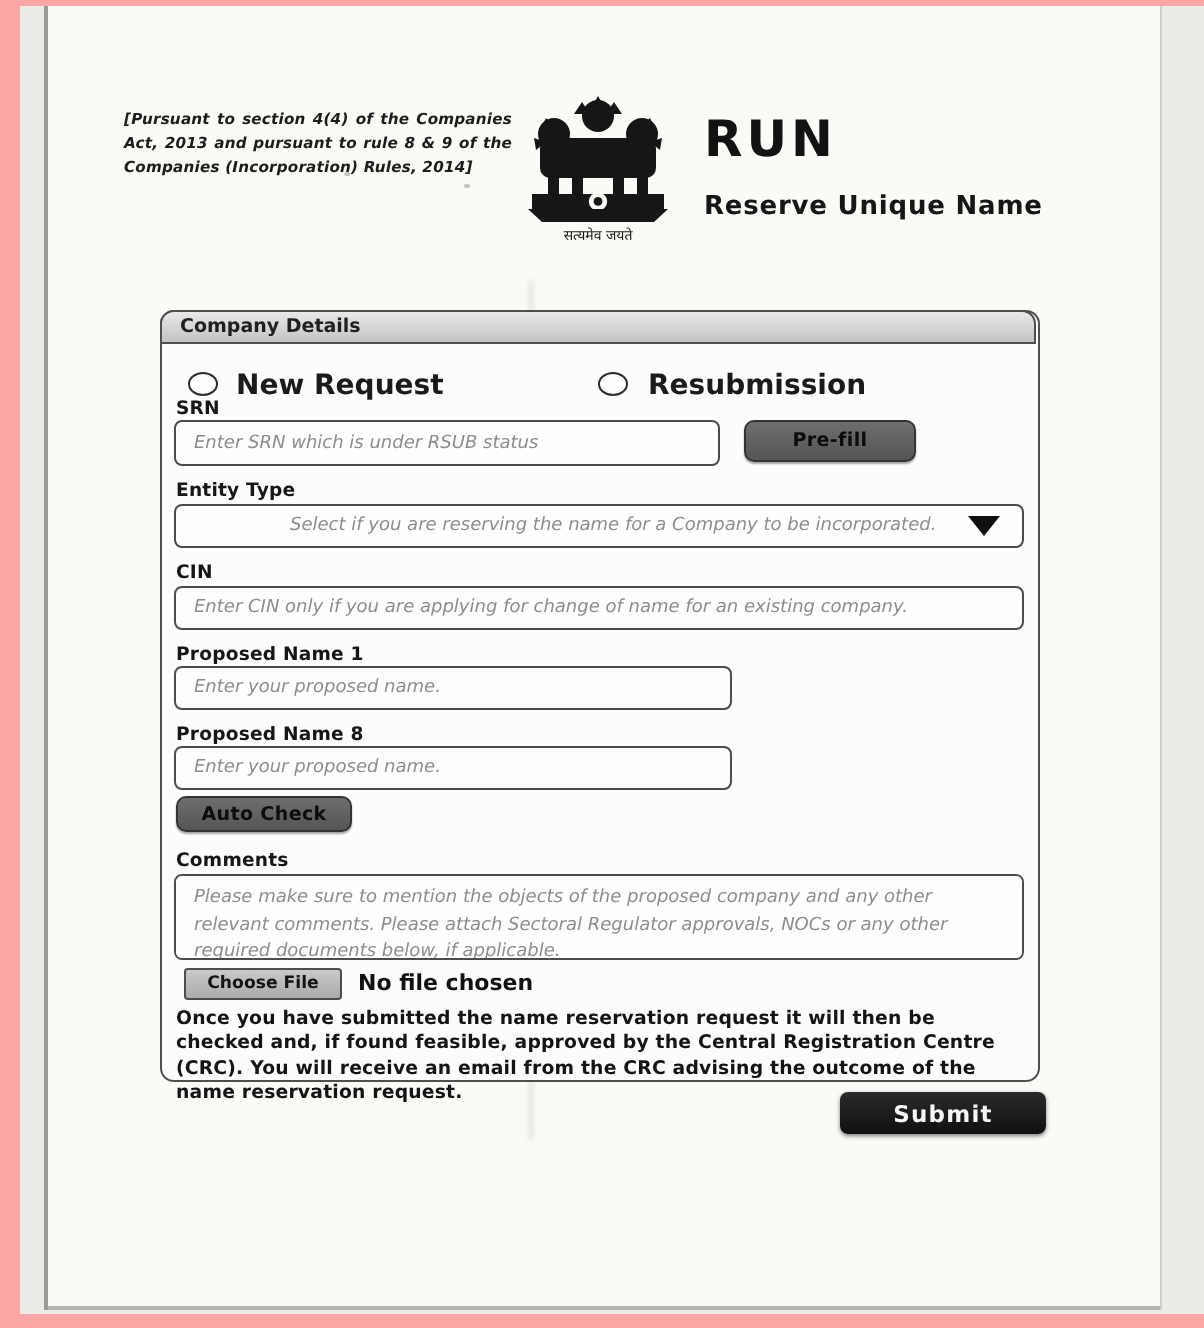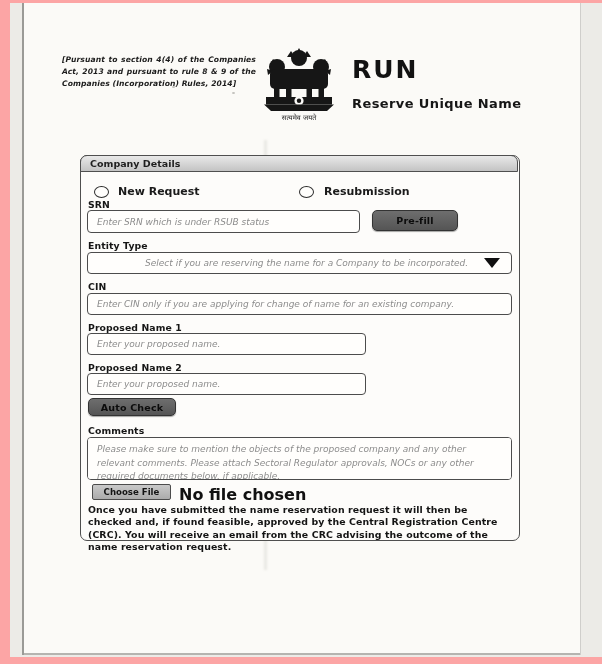--- a/index.html
+++ b/index.html
@@ -29,21 +29,21 @@
            border:1.6px solid #4f4f4f;border-radius:7px;background:#fdfcfa;}
   #formbar{position:absolute;left:80px;top:155px;width:438px;height:17px;
            background:linear-gradient(#e9e9e9,#c3c3c3);
            border:1.6px solid #4f4f4f;border-radius:7px 7px 0 0;
            box-sizing:border-box;display:flex;align-items:center;padding-left:9px;
            font-size:9.5px;font-weight:600;color:#1f1f1f;}
 
   .label{position:absolute;font-size:9.3px;font-weight:bold;color:#161616;letter-spacing:.1px;}
   .radio{position:absolute;width:13px;height:10px;border:1.6px solid #2b2b2b;
          border-radius:50%;background:#fffefc;}
-  .rlabel{position:absolute;font-size:11px;font-weight:bold;color:#1a1a1a;}
+  .rlabel{position:absolute;font-size:14px;font-weight:bold;color:#1a1a1a;}
 
   .input{position:absolute;box-sizing:border-box;background:#fffefc;
          border:1.2px solid #4c4c4c;border-radius:4px;padding:0 9px;
          font-family:"DejaVu Sans","Liberation Sans",sans-serif;
          font-size:9px;color:#333;outline:none;}
   .input::placeholder,textarea::placeholder{color:#8c8c8c;font-style:italic;opacity:1;}
   textarea.input{padding-top:5px;resize:none;line-height:1.5;}
 
   .select{position:absolute;box-sizing:border-box;background:#fffefc;
           border:1.2px solid #4c4c4c;border-radius:4px;display:flex;align-items:center;
@@ -52,21 +52,21 @@
   .arrow{width:0;height:0;border-left:8px solid transparent;border-right:8px solid transparent;
          border-top:10px solid #101010;margin-right:2px;}
 
   .graybtn{position:absolute;box-sizing:border-box;display:flex;align-items:center;justify-content:center;
            background:linear-gradient(#6e6e6e,#555);border:1.2px solid #333;border-radius:5px;
            font-size:9.5px;font-weight:bold;color:#0c0c0c;letter-spacing:.2px;
            box-shadow:0 1px 1px rgba(0,0,0,.35);cursor:pointer;}
   .filebtn{position:absolute;box-sizing:border-box;display:flex;align-items:center;justify-content:center;
            background:linear-gradient(#c9c9c9,#ababab);border:1.2px solid #4c4c4c;border-radius:2px;
            font-size:8.6px;font-weight:bold;color:#141414;cursor:pointer;}
-  #filestatus{position:absolute;font-size:16px;font-weight:bold;color:#111;}
+  #filestatus{position:absolute;font-size:11px;font-weight:bold;color:#111;}
 
   #note{position:absolute;left:88px;top:504px;width:422px;font-size:9.4px;font-weight:600;
         color:#141414;line-height:1.32;letter-spacing:.1px;}
 
   #submit{position:absolute;left:420px;top:546px;width:103px;height:21px;
           background:linear-gradient(#2a2a2a,#101010);border-radius:4px;color:#f6f6f6;
           display:flex;align-items:center;justify-content:center;
           font-size:11.5px;font-weight:bold;letter-spacing:.6px;cursor:pointer;
           box-shadow:0 1px 2px rgba(0,0,0,.5);}
 </style>
@@ -133,26 +133,27 @@
     <span class="ph">Select if you are reserving the name for a Company to be incorporated.</span>
     <span class="arrow"></span>
   </div>
 
   <div class="label" style="left:88px;top:281px;">CIN</div>
   <input class="input" style="left: 87px; top: 293px; width: 425px; height: 22px;" type="text" placeholder="Enter CIN only if you are applying for change of name for an existing company.">
 
   <div class="label" style="left:88px;top:322px;">Proposed Name 1</div>
   <input class="input" style="left: 87px; top: 333px; width: 279px; height: 22px;" type="text" placeholder="Enter your proposed name.">
 
-  <div class="label" style="left:88px;top:362px;">Proposed Name 2</div>
+  <div class="label" style="left:88px;top:362px;">Proposed Name 8</div>
   <input class="input" style="left: 87px; top: 373px; width: 279px; height: 22px;" type="text" placeholder="Enter your proposed name.">
 
   <div class="graybtn" style="left:88px;top:398px;width:88px;height:18px;">Auto Check</div>
 
   <div class="label" style="left:88px;top:425px;">Comments</div>
   <textarea class="input" style="left: 87px; top: 437px; width: 425px; height: 43px;" placeholder="Please make sure to mention the objects of the proposed company and any other relevant comments. Please attach Sectoral Regulator approvals, NOCs or any other required documents below, if applicable."></textarea>
 
   <div class="filebtn" style="left:92px;top:484px;width:79px;height:16px;text-align:right;">Choose File</div>
   <div id="filestatus" style="left:179px;top:485px;">No file chosen</div>
 
   <div id="note">Once you have submitted the name reservation request it will then be checked and, if found feasible, approved by the Central Registration Centre (CRC). You will receive an email from the CRC advising the outcome of the name reservation request.</div>
 
+  <div id="submit">Submit</div>
 </div>
 
 </body></html>

